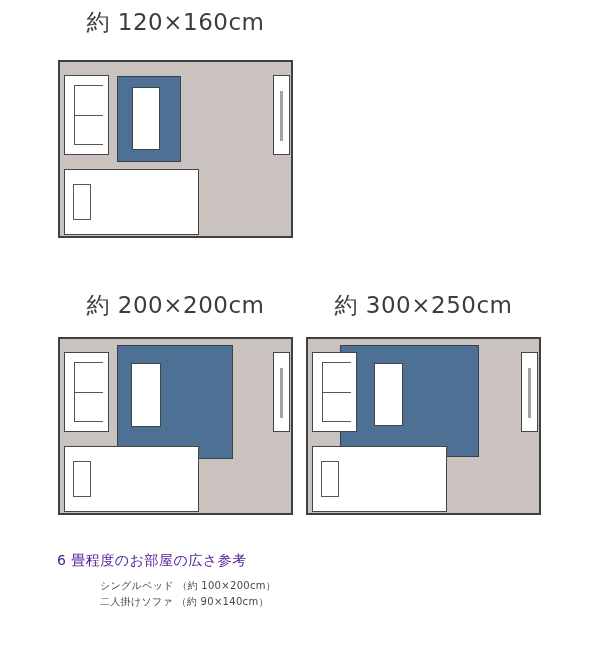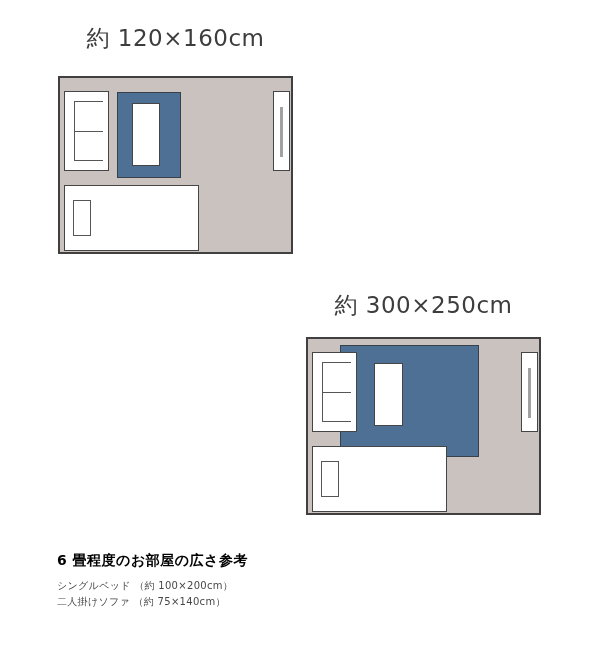--- a/index.html
+++ b/index.html
@@ -7,21 +7,21 @@
   body {
     width:600px; height:650px; position:relative; overflow:hidden;
     font-family:"DejaVu Sans","Liberation Sans",sans-serif;
   }
   .canvas { position:absolute; inset:0; background:#ffffff; }
 
   
   .panel { position:absolute; width:235px; }
   .panel.col1 { left:58px; }
   .panel.col2 { left:306px; }
-  .panel.row1 { top:24px; height:230px; }
+  .panel.row1 { top:8px; height:230px; }
   .panel.row2 { top:291px; height:224px; }
 
   .size-title {
     position:absolute; left:0; top:0; width:235px;
     font-size:23px; font-weight:400; color:#3d3d3d;
     text-align:center; line-height:28px; white-space:nowrap;
     letter-spacing:0.5px;
   }
   .room {
     position:absolute; left:0; width:235px; height:178px;
@@ -65,24 +65,24 @@
     background:#ffffff; border:1.5px solid #454545;
   }
   .tv-bar {
     position:absolute; left:50%; top:15px; width:3px; height:50px;
     margin-left:-1.5px; background:#a2a2a2;
   }
 
   
   .legend { position:absolute; left:57px; top:551px; width:480px; }
   .legend-heading {
-    font-size:14px; font-weight:700; color:#000000;
+    font-size:14px; font-weight:400; color:#4c1d95;
     letter-spacing:0.5px; line-height:18px;
   }
-  .legend-list { list-style:none; margin-top:9px; }
+  .legend-list { list-style:none; margin-top:9px;margin-left:43px; }
   .legend-list li {
     font-size:10px; color:#474747; line-height:15.5px;
     letter-spacing:0.3px;
   }
 </style>
 </head>
 <body>
 
 <div class="canvas">
 
@@ -99,20 +99,38 @@
       <div class="bed">
         <div class="pillow"></div>
       </div>
       <div class="rack" style="right:1px;top:13px;width:17px;height:80px">
         <div class="tv-bar"></div>
       </div>
     </div>
   </section>
 
 
+  <section class="panel row2 col1">
+    <h2 class="size-title">約 200×200cm</h2>
+    <div class="room">
+      <div class="rug" style="left:57px;top:6px;width:116px;height:114px"></div>
+      <div class="sofa">
+        <div class="sofa-seat">
+          <div class="sofa-divider"></div>
+        </div>
+      </div>
+      <div class="table" style="left:71px;top:24px;width:30px;height:64px"></div>
+      <div class="bed">
+        <div class="pillow"></div>
+      </div>
+      <div class="rack" style="right:1px;top:13px;width:17px;height:80px">
+        <div class="tv-bar"></div>
+      </div>
+    </div>
+  </section>
 
   <section class="panel row2 col2">
     <h2 class="size-title">約 300×250cm</h2>
     <div class="room">
       <div class="rug" style="left:32px;top:6px;width:139px;height:112px"></div>
       <div class="sofa">
         <div class="sofa-seat">
           <div class="sofa-divider"></div>
         </div>
       </div>
@@ -123,17 +141,17 @@
       <div class="rack" style="right:1px;top:13px;width:17px;height:80px">
         <div class="tv-bar"></div>
       </div>
     </div>
   </section>
 
   <div class="legend">
     <div class="legend-heading">6 畳程度のお部屋の広さ参考</div>
     <ul class="legend-list">
       <li>シングルベッド （約 100×200cm）</li>
-      <li>二人掛けソファ （約 75×140cm）</li>
+      <li>二人掛けソファ （約 90×140cm）</li>
     </ul>
   </div>
 
 </div>
 
 </body></html>

